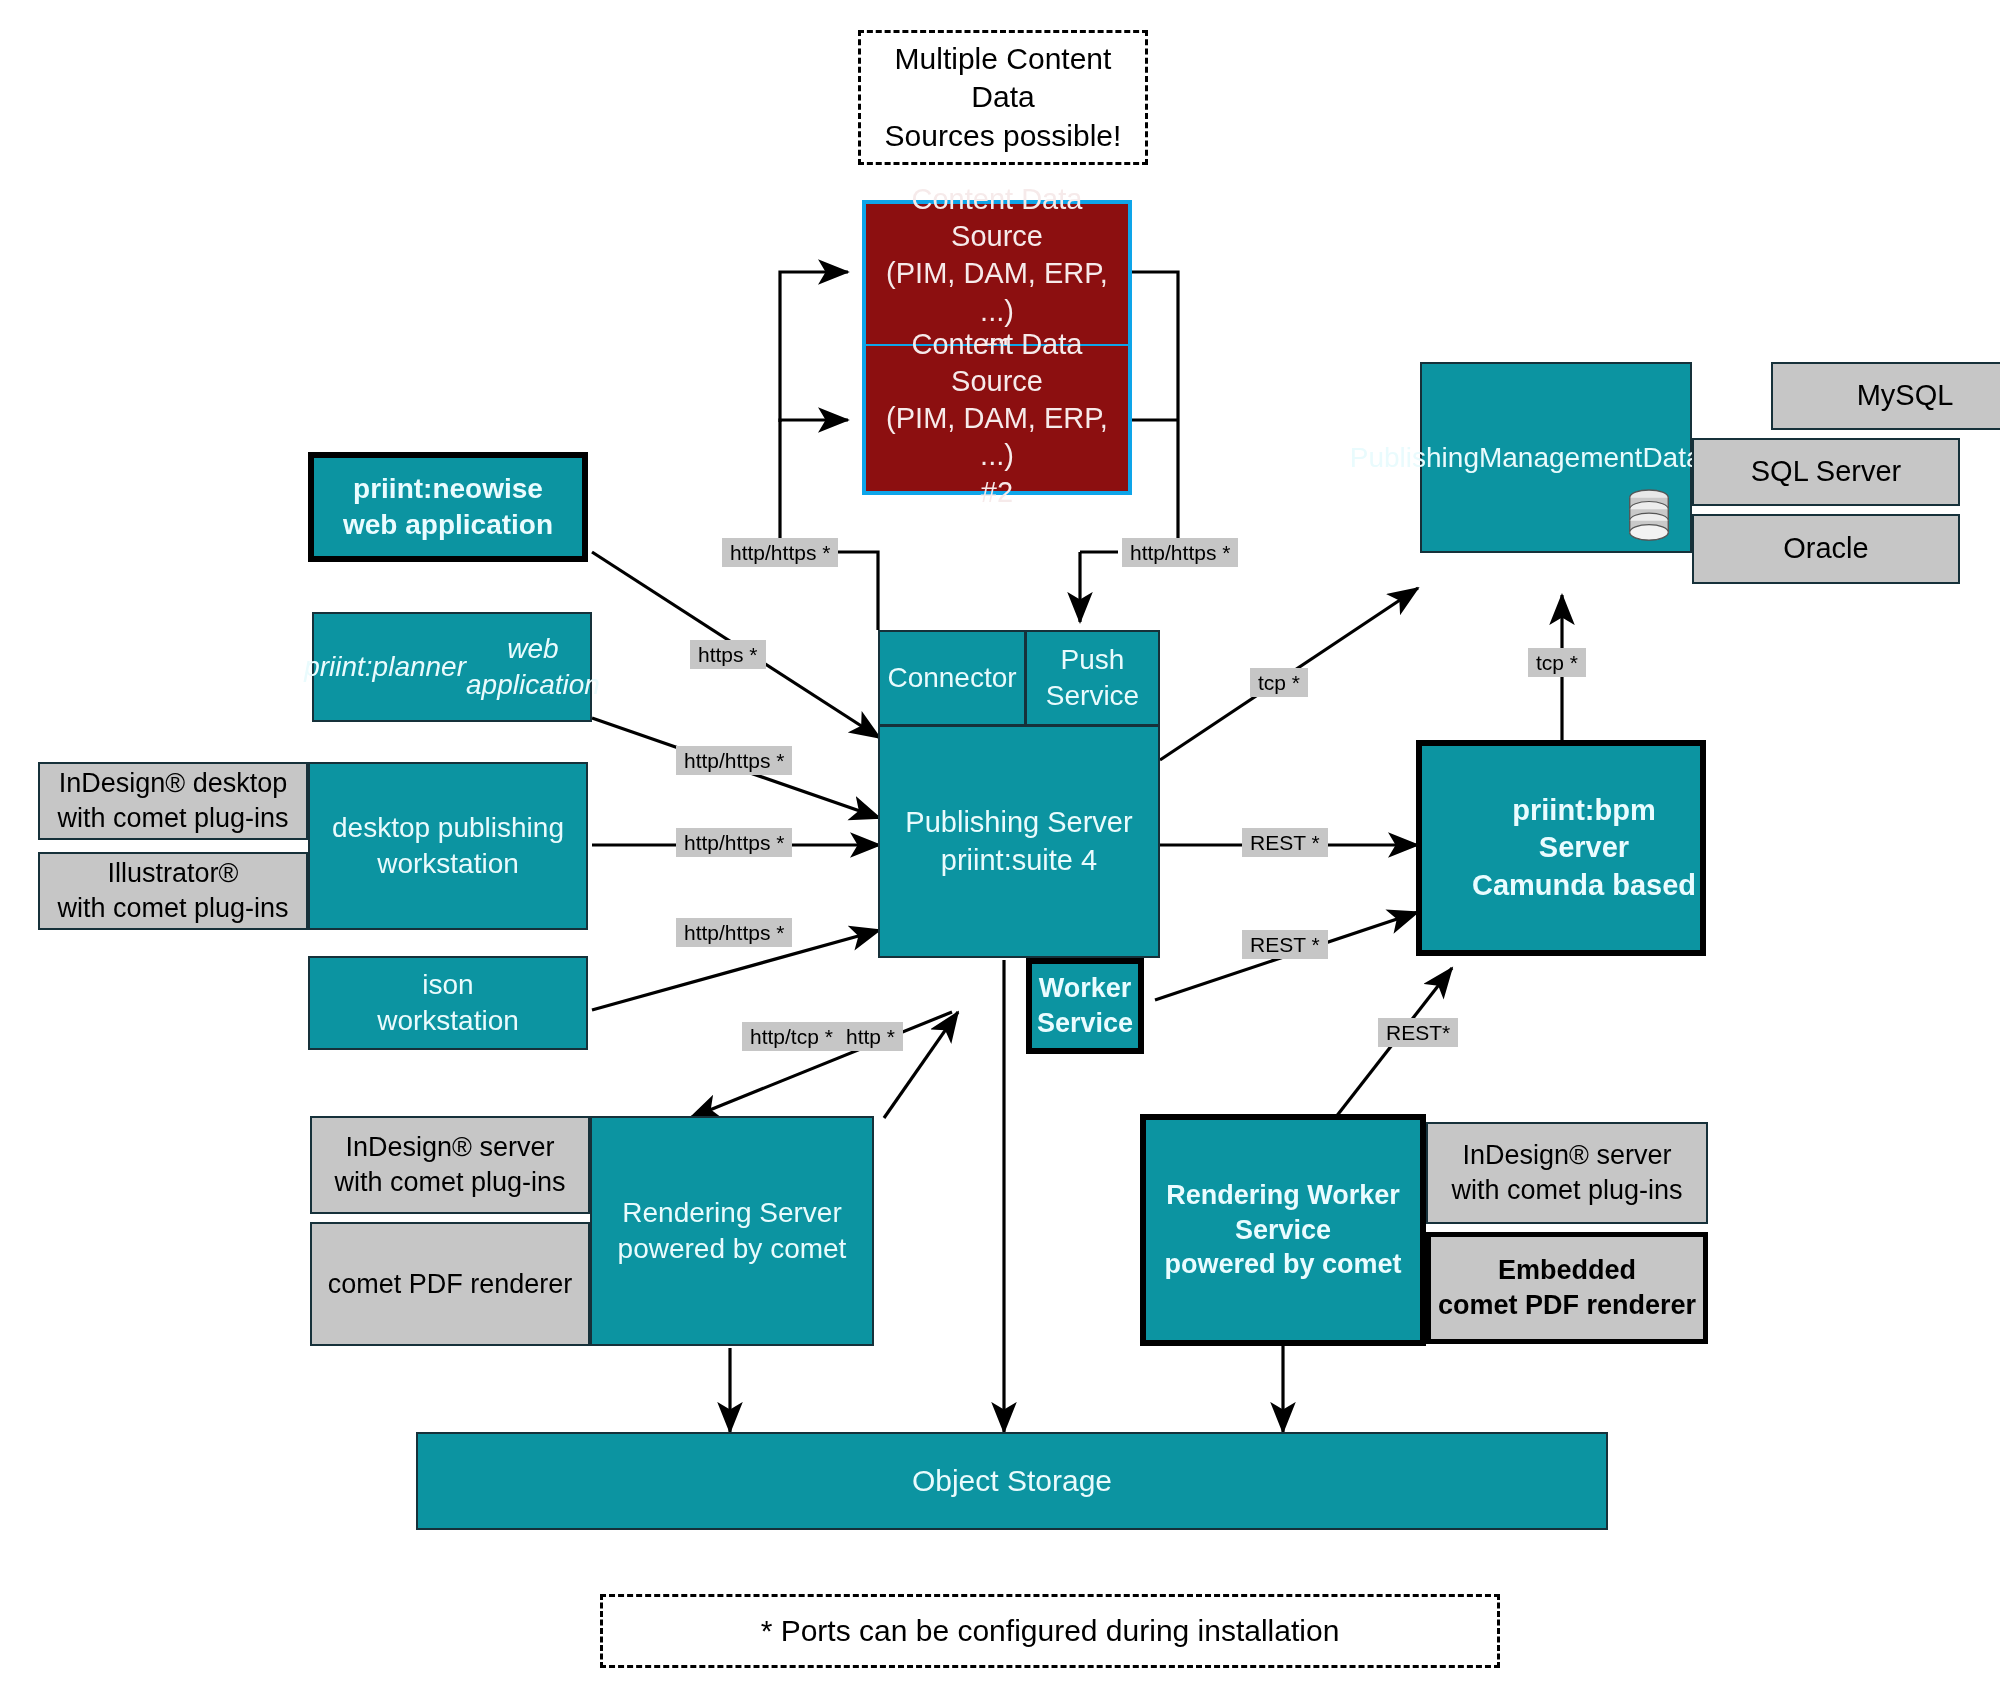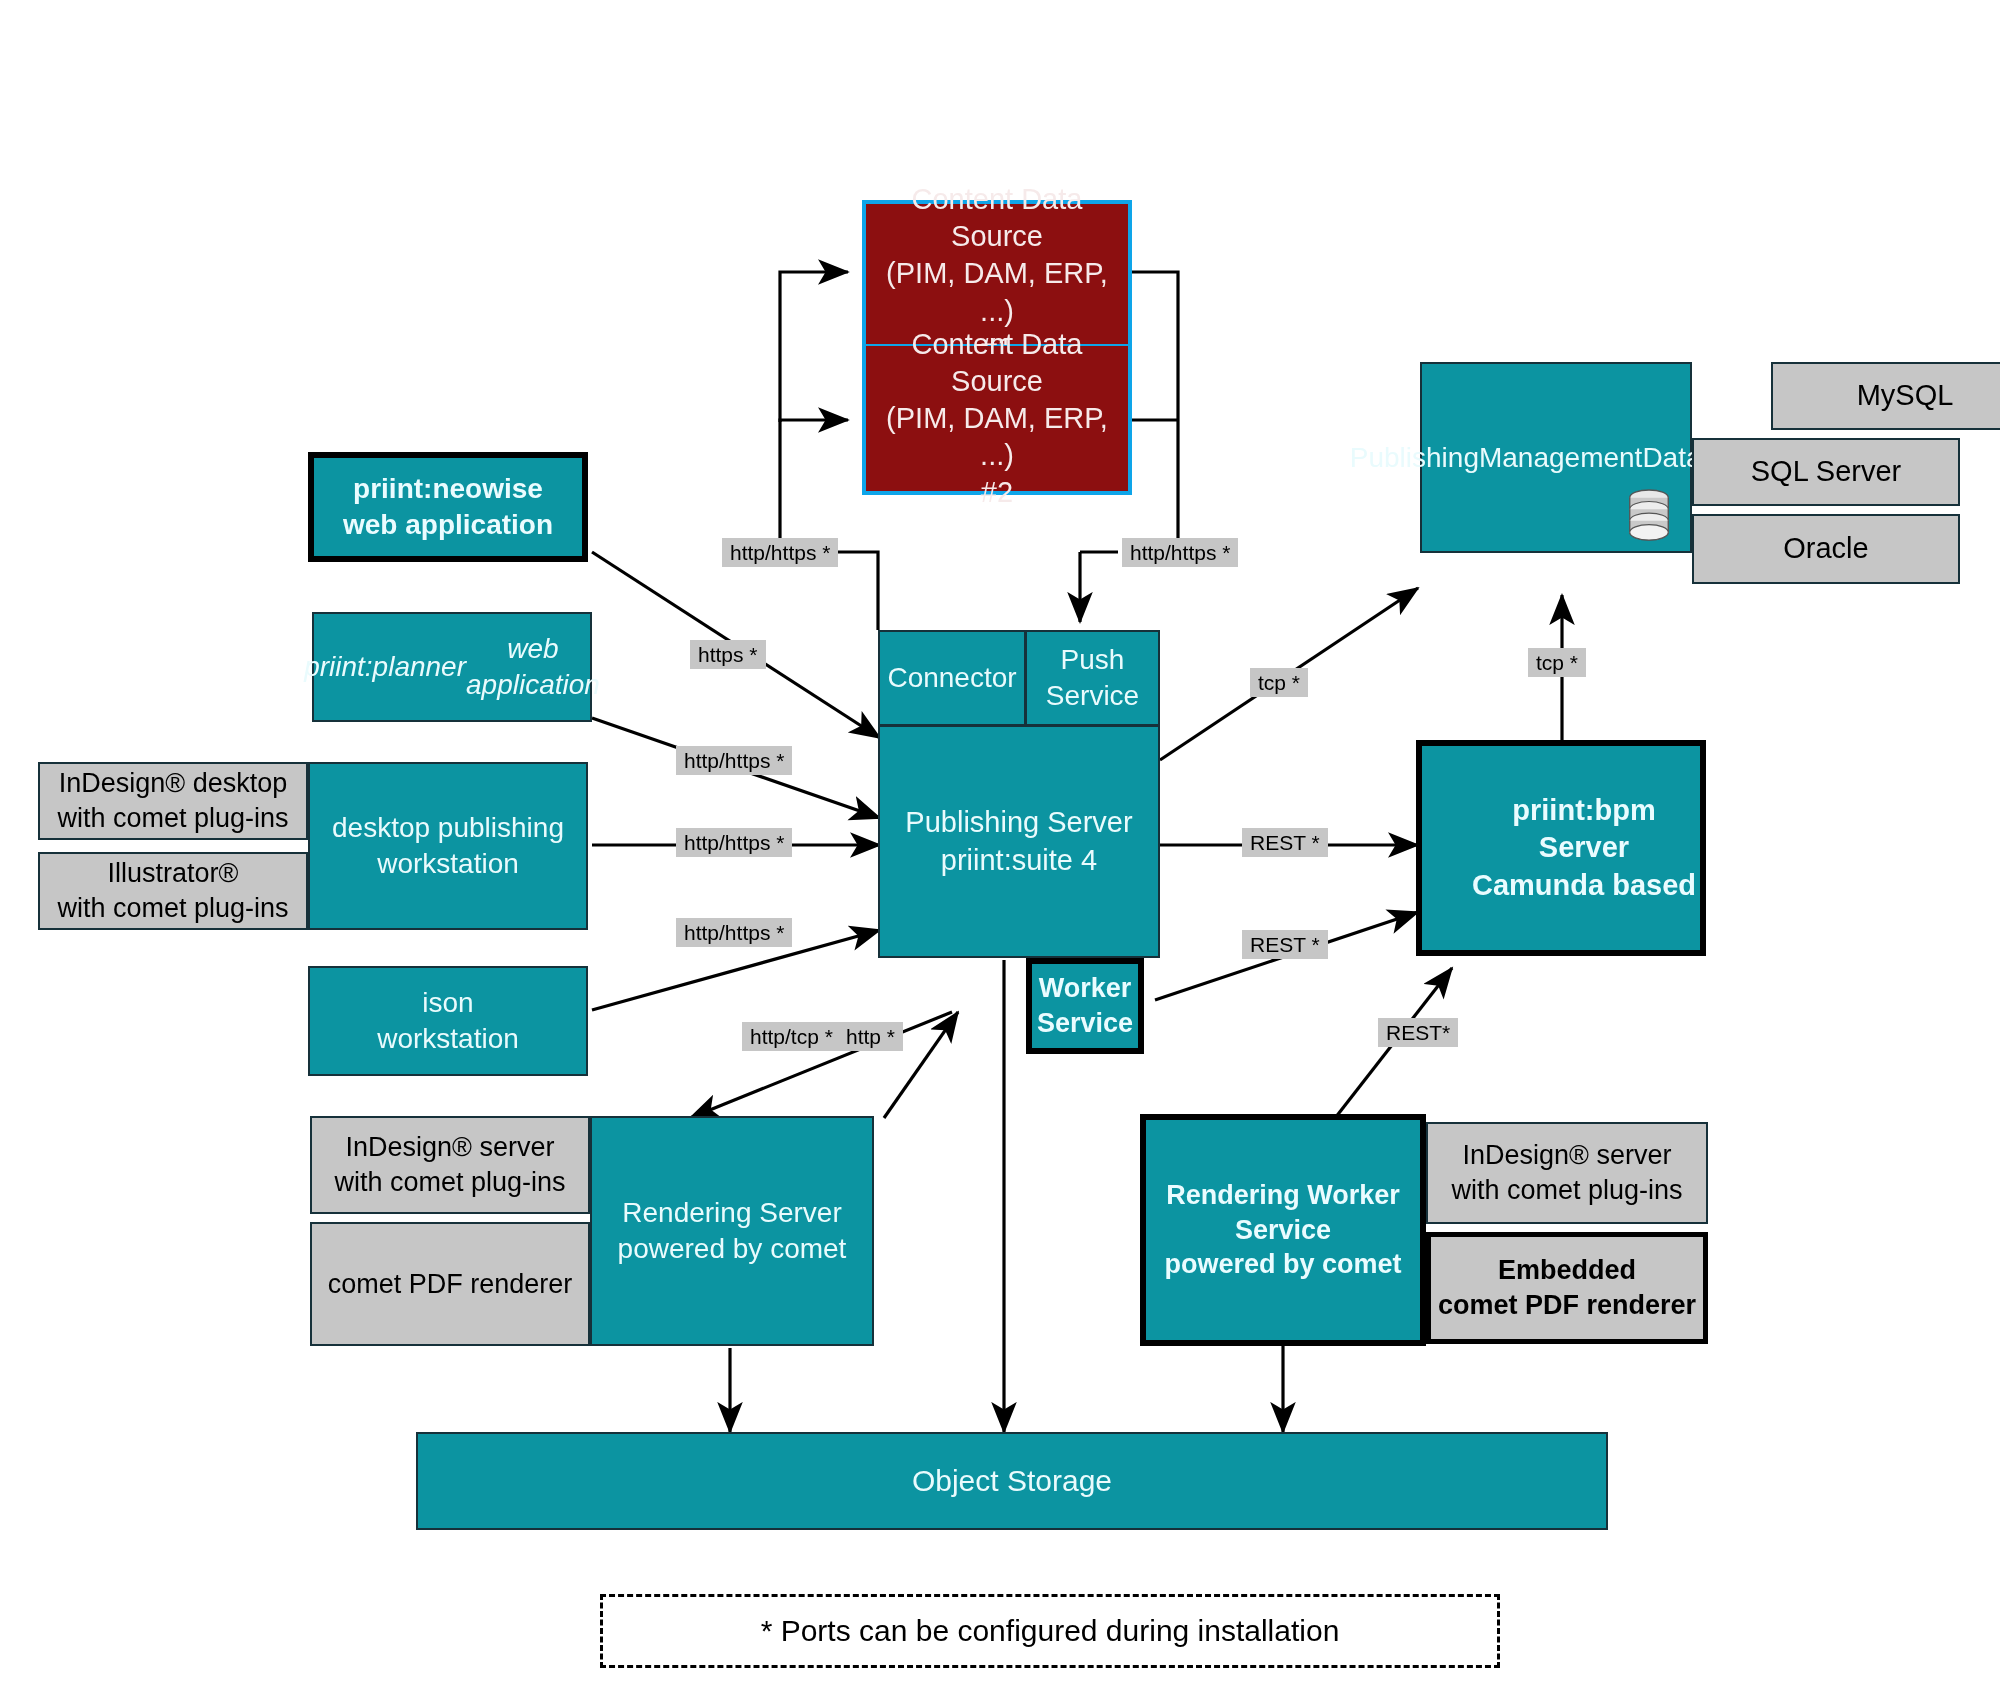--- a/index.html
+++ b/index.html
@@ -69,20 +69,24 @@
       <path d="M884,1118 L958,1012" marker-end="url(#ah)"></path>
 
       <path d="M730,1348 L730,1432" marker-end="url(#ah)"></path>
 
       <path d="M1004,960 L1004,1432" marker-end="url(#ah)"></path>
 
       <path d="M1283,1345 L1283,1432" marker-end="url(#ah)"></path>
     </g>
   </svg>
 
+  <div class="box dashed f30" style="left:858px;top:30px;width:290px;height:135px;flex-direction:column;">
+    <span>Multiple Content Data</span>
+    <span>Sources possible!</span>
+  </div>
 
   <div class="box red f29" style="left:862px;top:200px;width:270px;height:145px;flex-direction:column;border-bottom-width:1px;">
     <span>Content Data Source</span>
     <span>(PIM, DAM, ERP, ...)</span>
     <span>#1</span>
   </div>
   <div class="box red f29" style="left:862px;top:345px;width:270px;height:150px;flex-direction:column;border-top-width:1px;">
     <span>Content Data Source</span>
     <span>(PIM, DAM, ERP, ...)</span>
     <span>#2</span>
@@ -104,21 +108,21 @@
   </div>
   <div class="box gray f27" style="left:38px;top:852px;width:270px;height:78px;flex-direction:column;">
     <span>Illustrator®</span>
     <span>with comet plug-ins</span>
   </div>
   <div class="box teal f28" style="left:308px;top:762px;width:280px;height:168px;flex-direction:column;">
     <span>desktop publishing</span>
     <span>workstation</span>
   </div>
 
-  <div class="box teal f28" style="left:308px;top:956px;width:280px;height:110px;flex-direction:column;margin-top:10px;">
+  <div class="box teal f28" style="left:308px;top:956px;width:280px;height:94px;flex-direction:column;">
     <span>ison</span>
     <span>workstation</span>
   </div>
 
   <div class="box teal f28" style="left:878px;top:630px;width:148px;height:96px;">
     <span>Connector</span>
   </div>
   <div class="box teal f28" style="left:1026px;top:630px;width:134px;height:96px;flex-direction:column;border-left-width:1px;">
     <span>Push</span>
     <span>Service</span>

